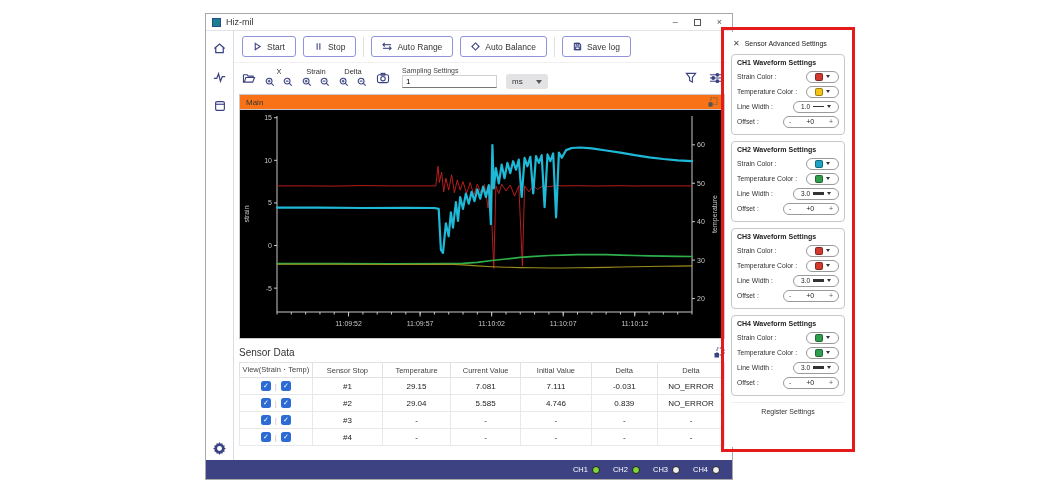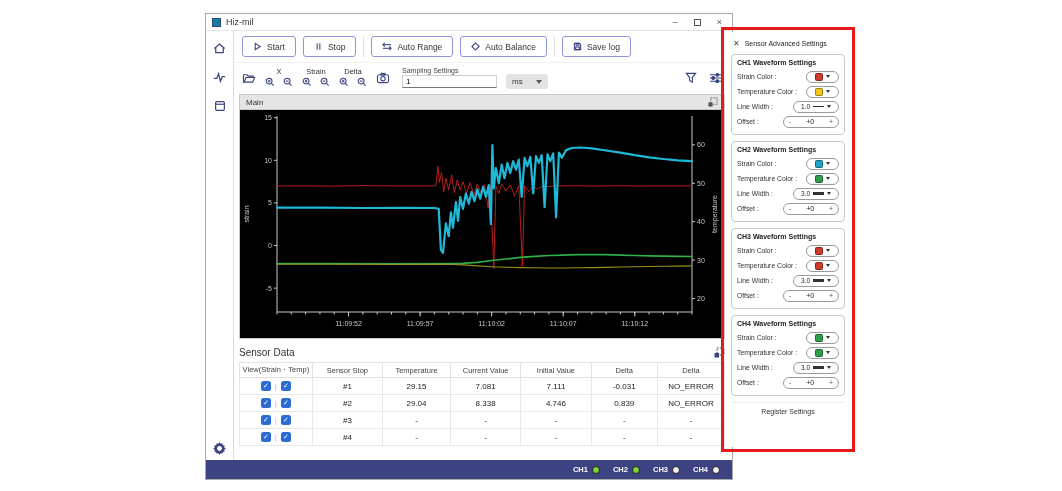--- a/index.html
+++ b/index.html
@@ -50,21 +50,21 @@
                     font-family:"Liberation Sans",sans-serif; }
   .unit-select { margin-top:8px; width:42px; height:15px; background:#e3e3e6; border-radius:3px;
                  display:flex; align-items:center; justify-content:space-between;
                  padding:0 6px; font-size:8px; color:#333; cursor:pointer; }
   .caret-down { width:0; height:0; border-left:3px solid transparent; border-right:3px solid transparent;
                 border-top:4px solid #555; }
   #tb2-right { margin-left:auto; display:flex; gap:12px; align-items:center; }
 
   
   #chart-panel { margin:2px 5px 0 5px; border:1px solid #c9c9c9; }
-  #chart-tab { height:15px; background:#e5e5e5; display:flex; align-items:center;
+  #chart-tab { height:15px; background:#f97316; display:flex; align-items:center;
                padding:0 6px; border-bottom:1px solid #c9c9c9; }
   #chart-tab .tab-label { font-size:8px; color:#333; }
   .float-icon { margin-left:auto; }
   #chart-area { background:#000; }
   #chart-svg { display:block; }
   #chart-svg text { font-family:"Liberation Sans",sans-serif; font-size:7px; fill:#c8c8c8; }
 
   
   #table-panel { margin:6px 5px 0 5px; }
   #table-head { display:flex; align-items:center; height:15px; }
@@ -102,21 +102,21 @@
   .offset-btn { color:#555; cursor:pointer; }
   #register-btn { text-align:center; font-size:7px; color:#333; padding:5px 0 3px 0;
                   border-top:1px solid #eee; margin:0 4px; cursor:pointer; }
 
   
   #red-annotation { position:absolute; left:721px; top:27px; width:134px; height:425px;
                     border:3px solid #e51a1a; pointer-events:none; z-index:50; }
 
   
   #statusbar { height:19px; background:#3c4282; display:flex; align-items:center;
-               justify-content:flex-end; gap:13px; padding-right:12px; flex:0 0 auto;font-weight:bold; }
+               justify-content:flex-end; gap:13px; padding-right:12px; flex:0 0 auto; }
   .sb-ch { display:flex; align-items:center; gap:4px; }
   .sb-label { color:#fff; font-size:7.5px; }
   .led { width:8px; height:8px; border-radius:50%; border:1px solid #222; }
 </style>
 </head>
 <body>
 
 <div id="canvas">
   <div id="window">
 
@@ -427,21 +427,21 @@
               <tr>
                 <td>
                     <div class="cb-pair">
                       <span class="cbx">✓</span>
                       <span class="cb-sep">|</span>
                       <span class="cbx">✓</span>
                     </div>
                   </td>
                 <td>#2</td>
                 <td>29.04</td>
-                <td>8.338</td>
+                <td>5.585</td>
                 <td>4.746</td>
                 <td>0.839</td>
                 <td>NO_ERROR</td>
               </tr>
               <tr>
                 <td>
                     <div class="cb-pair">
                       <span class="cbx">✓</span>
                       <span class="cb-sep">|</span>
                       <span class="cbx">✓</span>

